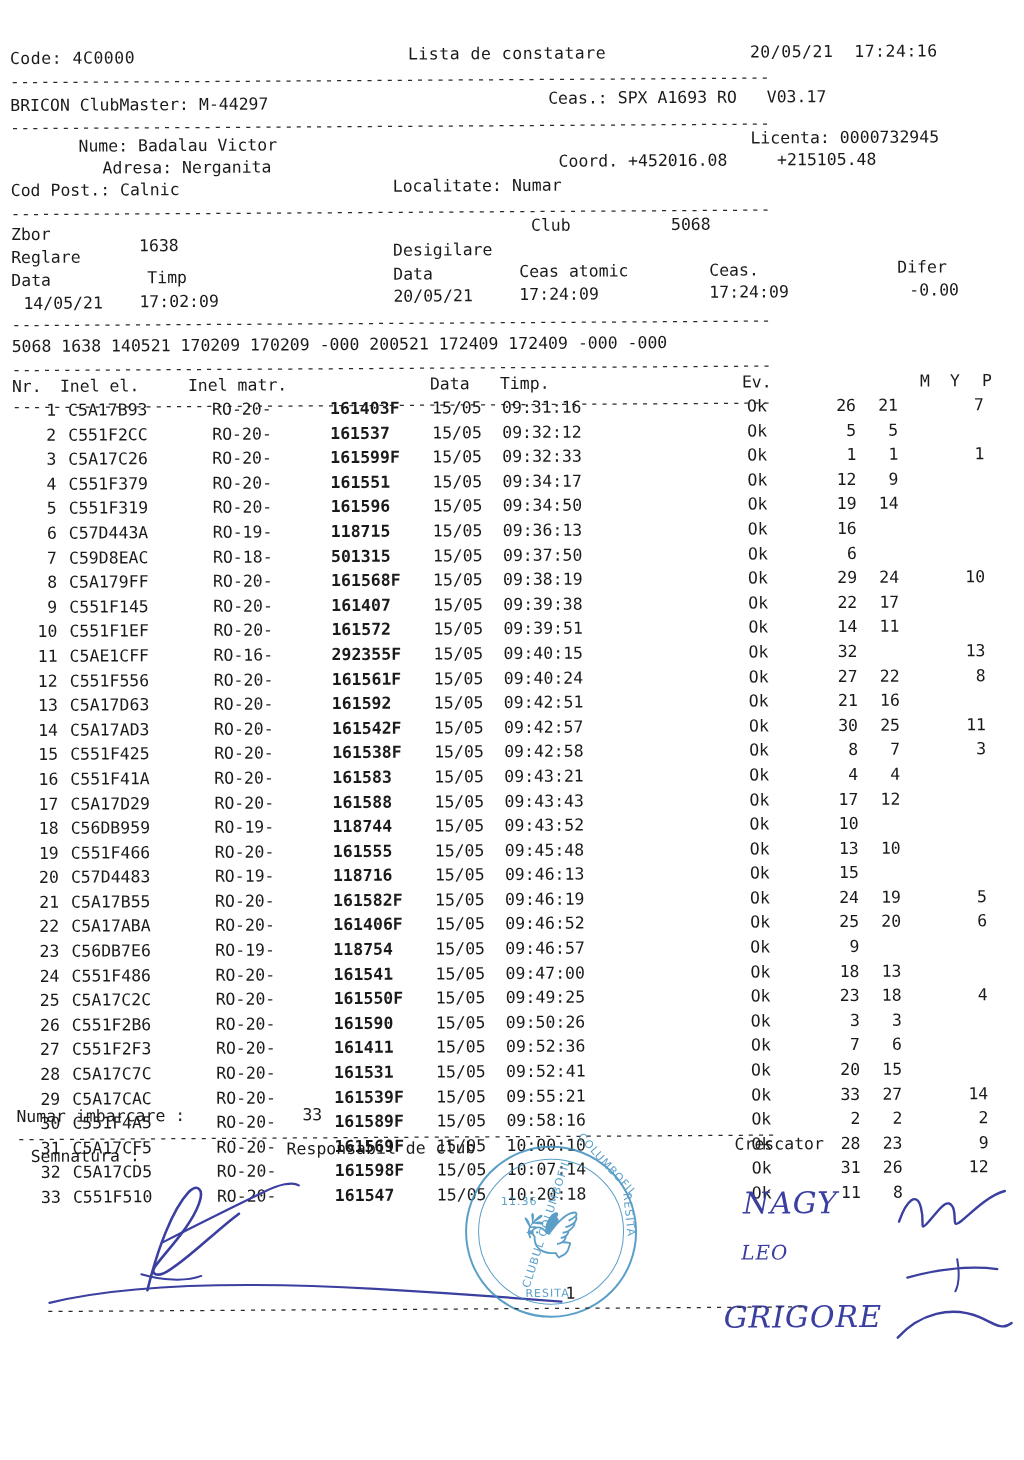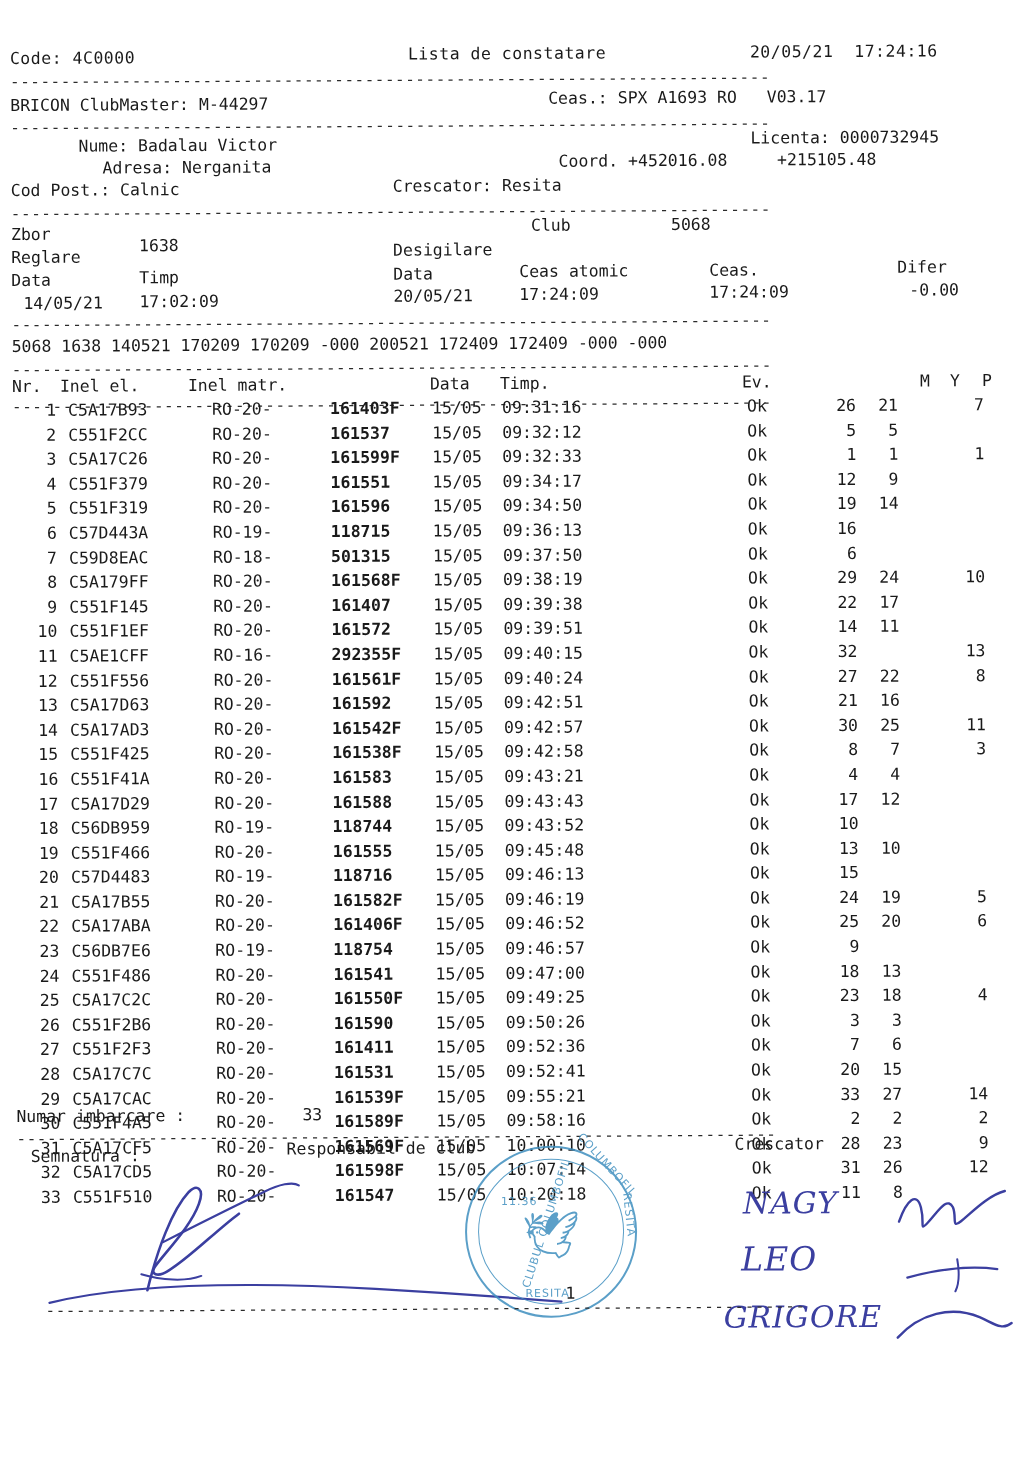--- a/index.html
+++ b/index.html
@@ -133,34 +133,34 @@
     <div class="row" style="left:0px; top:77px;">BRICON ClubMaster: M-44297</div>
     <div class="row" style="left:538px; top:73px;">Ceas.: SPX A1693 RO   V03.17</div>
 
     <div class="dashes" style="left:0px; top:99px;">---------------------------------------------------------------------------</div>
 
     <div class="row" style="left:68px; top:118px;">Nume: Badalau Victor</div>
     <div class="row" style="left:740px; top:114px;">Licenta: 0000732945</div>
     <div class="row" style="left:44px; top:140px;margin-left:48px;">Adresa: Nerganita</div>
     <div class="row" style="left:548px; top:136px;">Coord. +452016.08     +215105.48</div>
     <div class="row" style="left:0px; top:162px;">Cod Post.: Calnic</div>
-    <div class="row" style="left:382px; top:160px;">Crescator: Resita</div>
+    <div class="row" style="left:382px; top:160px;">Localitate: Numar</div>
 
     <div class="dashes" style="left:0px; top:185px;">---------------------------------------------------------------------------</div>
 
     <div class="row" style="left:0px; top:206px;">Zbor</div>
     <div class="row" style="left:128px; top:204px;margin-top:14px;">1638</div>
     <div class="row" style="left:520px; top:200px;">Club</div>
     <div class="row" style="left:660px; top:200px;">5068</div>
 
     <div class="row" style="left:0px; top:229px;">Reglare</div>
     <div class="row" style="left:382px; top:224px;">Desigilare</div>
 
     <div class="row" style="left:0px; top:252px;">Data</div>
-    <div class="row" style="left:128px; top:250px;">Timp</div>
+    <div class="row" style="left:136px; top:250px;">Timp</div>
     <div class="row" style="left:382px; top:248px;">Data</div>
     <div class="row" style="left:508px; top:246px;">Ceas atomic</div>
     <div class="row" style="left:698px; top:246px;">Ceas.</div>
     <div class="row" style="left:886px; top:244px;">Difer</div>
 
     <div class="row" style="left:12px; top:275px;">14/05/21</div>
     <div class="row" style="left:128px; top:274px;">17:02:09</div>
     <div class="row" style="left:382px; top:270px;">20/05/21</div>
     <div class="row" style="left:508px; top:269px;">17:24:09</div>
     <div class="row" style="left:698px; top:268px;">17:24:09</div>
@@ -249,21 +249,21 @@
         <div class="stamp-txt" style="left:12px; top:70px; transform:rotate(-72deg);">CLUBUL COLUMBOFIL</div>
         <div class="stamp-txt" style="left:100px; top:12px; transform:rotate(48deg);">COLUMBOFIL</div>
         <div class="stamp-txt" style="left:34px; top:48px;">11.36</div>
         <div class="stamp-txt" style="left:58px; top:140px;">RESITA</div>
         <div class="stamp-txt" style="left:140px; top:62px; transform:rotate(84deg);">RESITA</div>
       </div>
 
       <div class="row" style="left:548px; top:158px;">1</div>
 
       <div class="ink" style="left:726px; top:62px; font-size:30px; letter-spacing:1px;">NAGY</div>
-      <div class="ink" style="left:724px; top:116px; font-size:33px; letter-spacing:1px;">LEO</div>
+      <div class="ink" style="left:724px; top:116px; font-size:20px; letter-spacing:1px;">LEO</div>
       <div class="ink" style="left:706px; top:176px; font-size:30px; letter-spacing:1px;">GRIGORE</div>
 
       <svg style="position:absolute; left:876px; top:48px;" width="130" height="180" viewBox="0 0 130 180">
         <path d="M6 48 C14 26, 24 18, 28 34 C32 50, 26 58, 34 50 C44 40, 54 22, 60 34 C64 44, 58 56, 68 48 C80 38, 96 22, 112 18" fill="none" stroke="#3b3fa0" stroke-width="2.4" stroke-linecap="round"></path>
         <path d="M14 104 C44 96, 76 92, 104 96" fill="none" stroke="#3b3fa0" stroke-width="2.2" stroke-linecap="round"></path>
         <path d="M64 86 C66 98, 66 110, 62 118" fill="none" stroke="#3b3fa0" stroke-width="2" stroke-linecap="round"></path>
         <path d="M4 164 C26 140, 58 132, 86 144 C100 150, 108 158, 118 150" fill="none" stroke="#3b3fa0" stroke-width="2.4" stroke-linecap="round"></path>
       </svg>
 
       <div class="dashes" style="left:28px; top:172px;">---------------------------------------------------------------------------</div>

